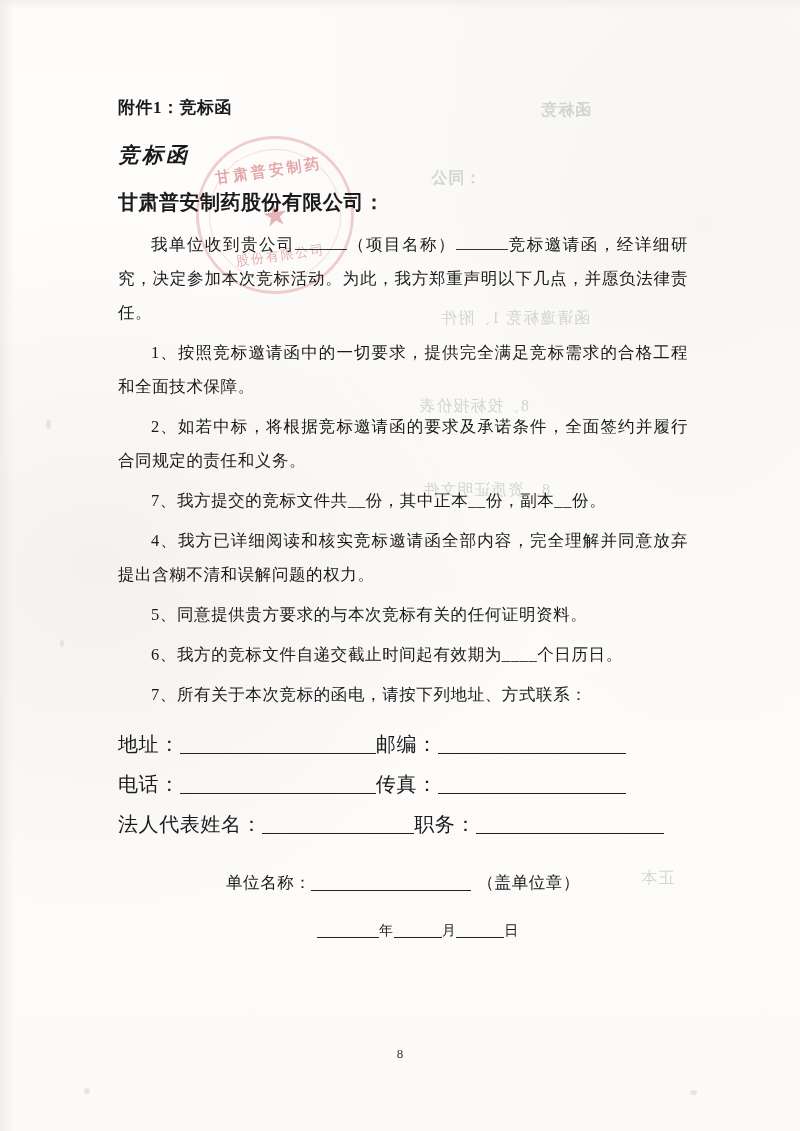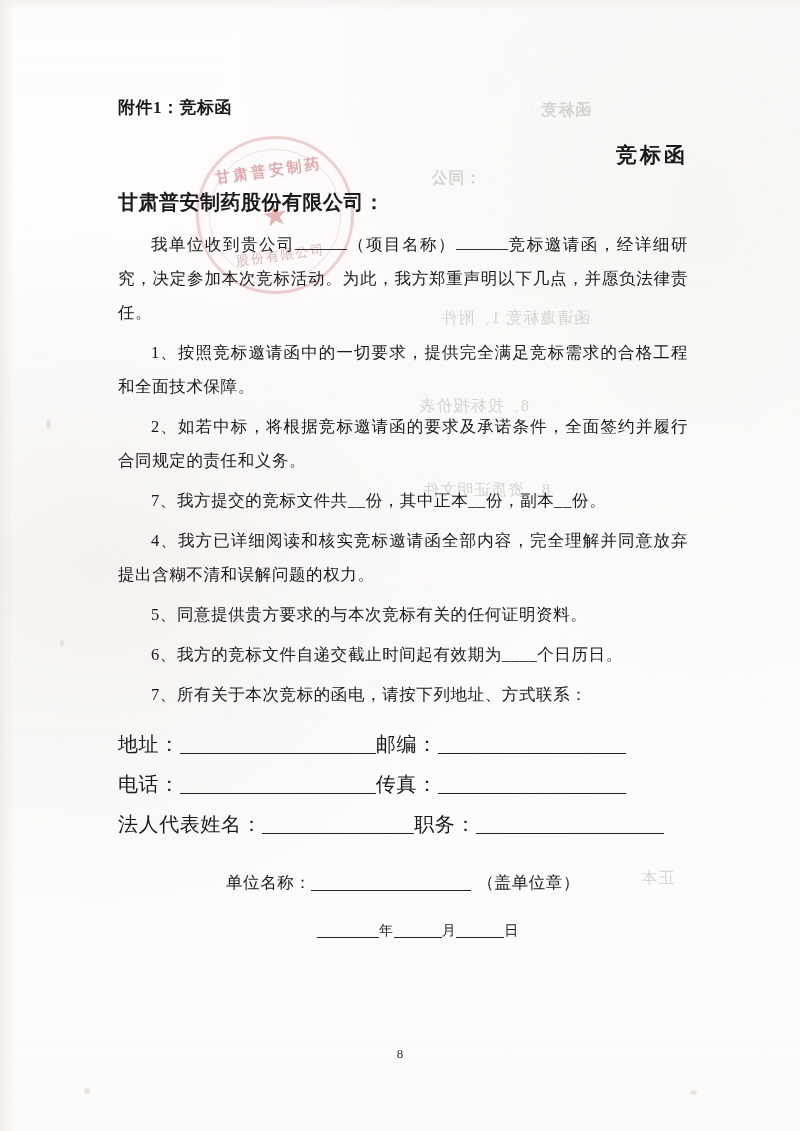--- a/index.html
+++ b/index.html
@@ -58,25 +58,26 @@
   }
 
   .attach-label {
     font-size: 17px;
     font-weight: bold;
     letter-spacing: .5px;
     margin-bottom: 22px;
   }
 
   .doc-title {
-    text-align: right;
+    text-align: left;
     font-size: 21px;
     font-weight: bold;
     letter-spacing: 3px;
     margin: 8px 0 20px 0;
+    font-style: italic;
   }
 
   .addressee {
     font-size: 20px;
     font-weight: bold;
     letter-spacing: .5px;
     margin-bottom: 12px;
   }
 
   p.para {

